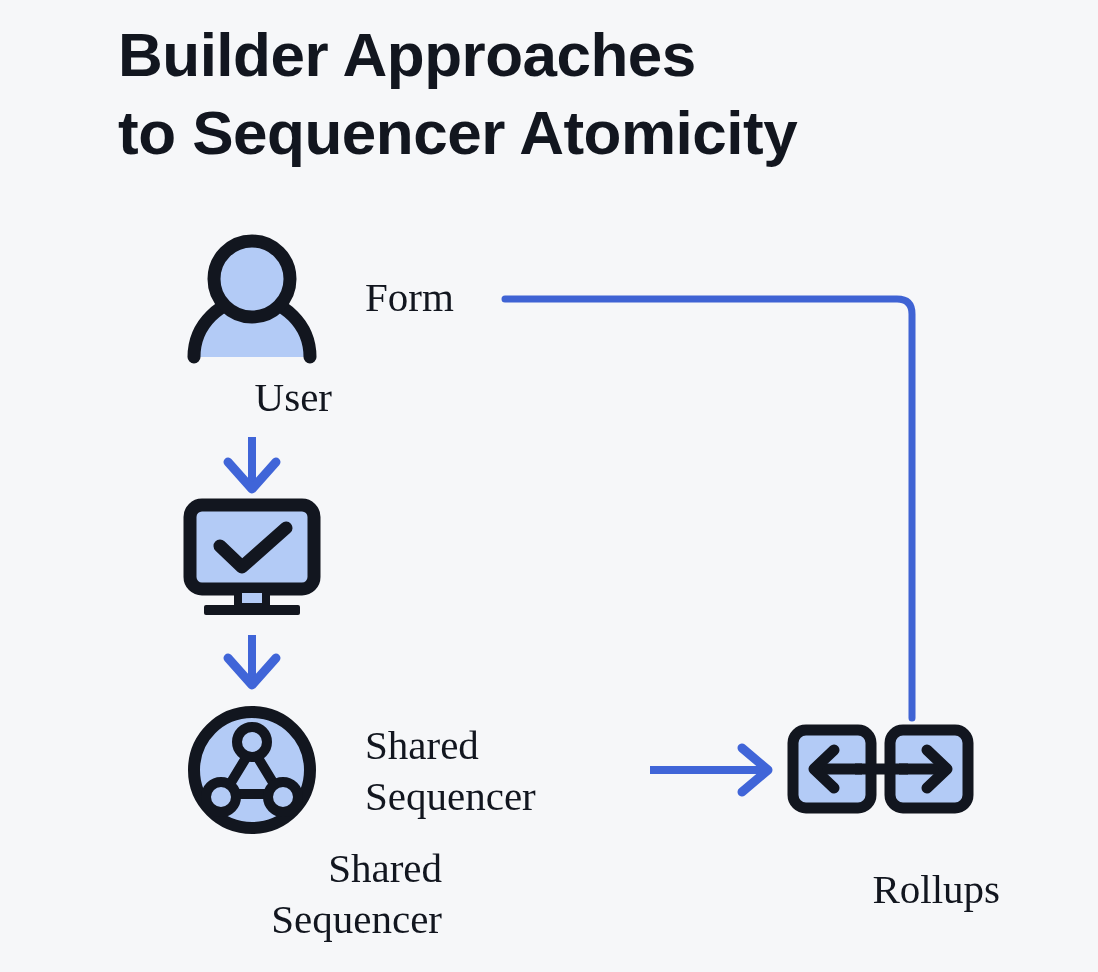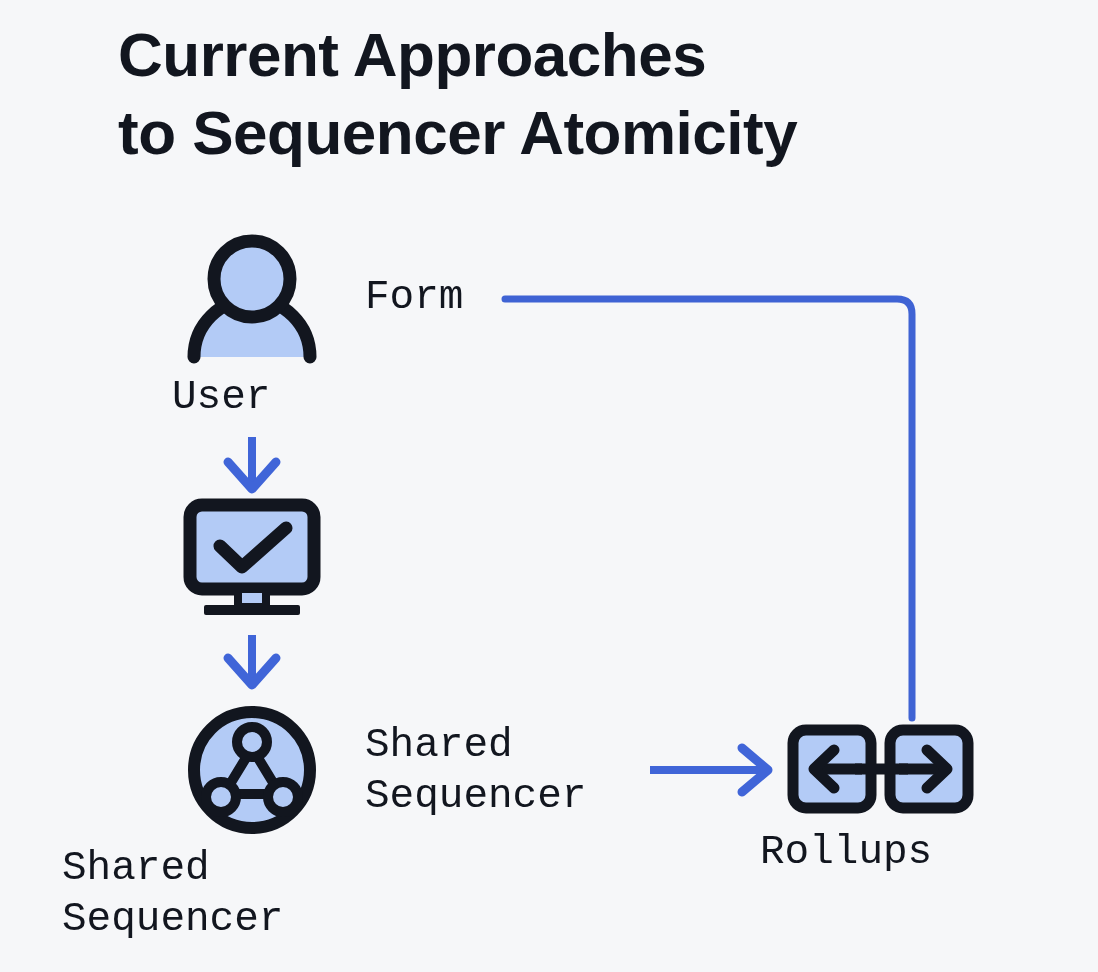--- a/index.html
+++ b/index.html
@@ -31,48 +31,48 @@
     font-weight: bold;
     font-size: 62px;
     line-height: 78px;
     letter-spacing: -0.5px;
     color: #12161f;
     white-space: nowrap;
   }
   
   .node-label {
     position: absolute;
-    font-family: Liberation Mono, monospace;
+    font-family: Liberation Serif, serif;
     font-size: 41px;
     line-height: 51px;
     color: #12161f;
     white-space: nowrap;
   }
   .node-label.centered {
-    text-align: left;
+    text-align: right;
     white-space: normal;
   }
   
   .svg-layer {
     position: absolute;
     left: 0;
     top: 0;
     width: 1098px;
     height: 972px;
     pointer-events: none;
   }
   .svg-layer * { pointer-events: auto; }
 </style>
 </head>
 <body>
 
 <div id="canvas">
 
   <div id="title-block">
-    <div class="title-line">Current Approaches</div>
+    <div class="title-line">Builder Approaches</div>
     <div class="title-line">to Sequencer Atomicity</div>
   </div>
 
   <svg class="svg-layer" viewBox="0 0 1098 972" xmlns="http://www.w3.org/2000/svg">
 
     <path d="M 505 299 L 897 299 Q 912 299 912 314 L 912 718" fill="none" stroke="#3f63d4" stroke-width="7" stroke-linecap="round"></path>
 
     <g>
       <line x1="252" y1="437" x2="252" y2="488" stroke="#4065d8" stroke-width="8" stroke-linecap="butt"></line>
       <path d="M 228 462 L 252 489 L 276 462" fill="none" stroke="#4065d8" stroke-width="9" stroke-linecap="round" stroke-linejoin="round"></path>
@@ -150,15 +150,15 @@
   <div style="position:absolute; left:365px; top:720px;">
     <div class="node-label" style="position:relative; left:0; top:0;">Shared</div>
     <div class="node-label" style="position:relative; left:0; top:0;">Sequencer</div>
   </div>
 
   <div style="position:absolute; left:62px; top:843px; width:380px; text-align:center;">
     <div class="node-label centered" style="position:relative; left:0; top:0; width:380px;">Shared</div>
     <div class="node-label centered" style="position:relative; left:0; top:0; width:380px;">Sequencer</div>
   </div>
 
-  <div class="node-label centered" style="left:760px; top:827px; width:240px;">Rollups</div>
+  <div class="node-label centered" style="left:760px; top:864px; width:240px;">Rollups</div>
 
 </div>
 
 </body></html>

